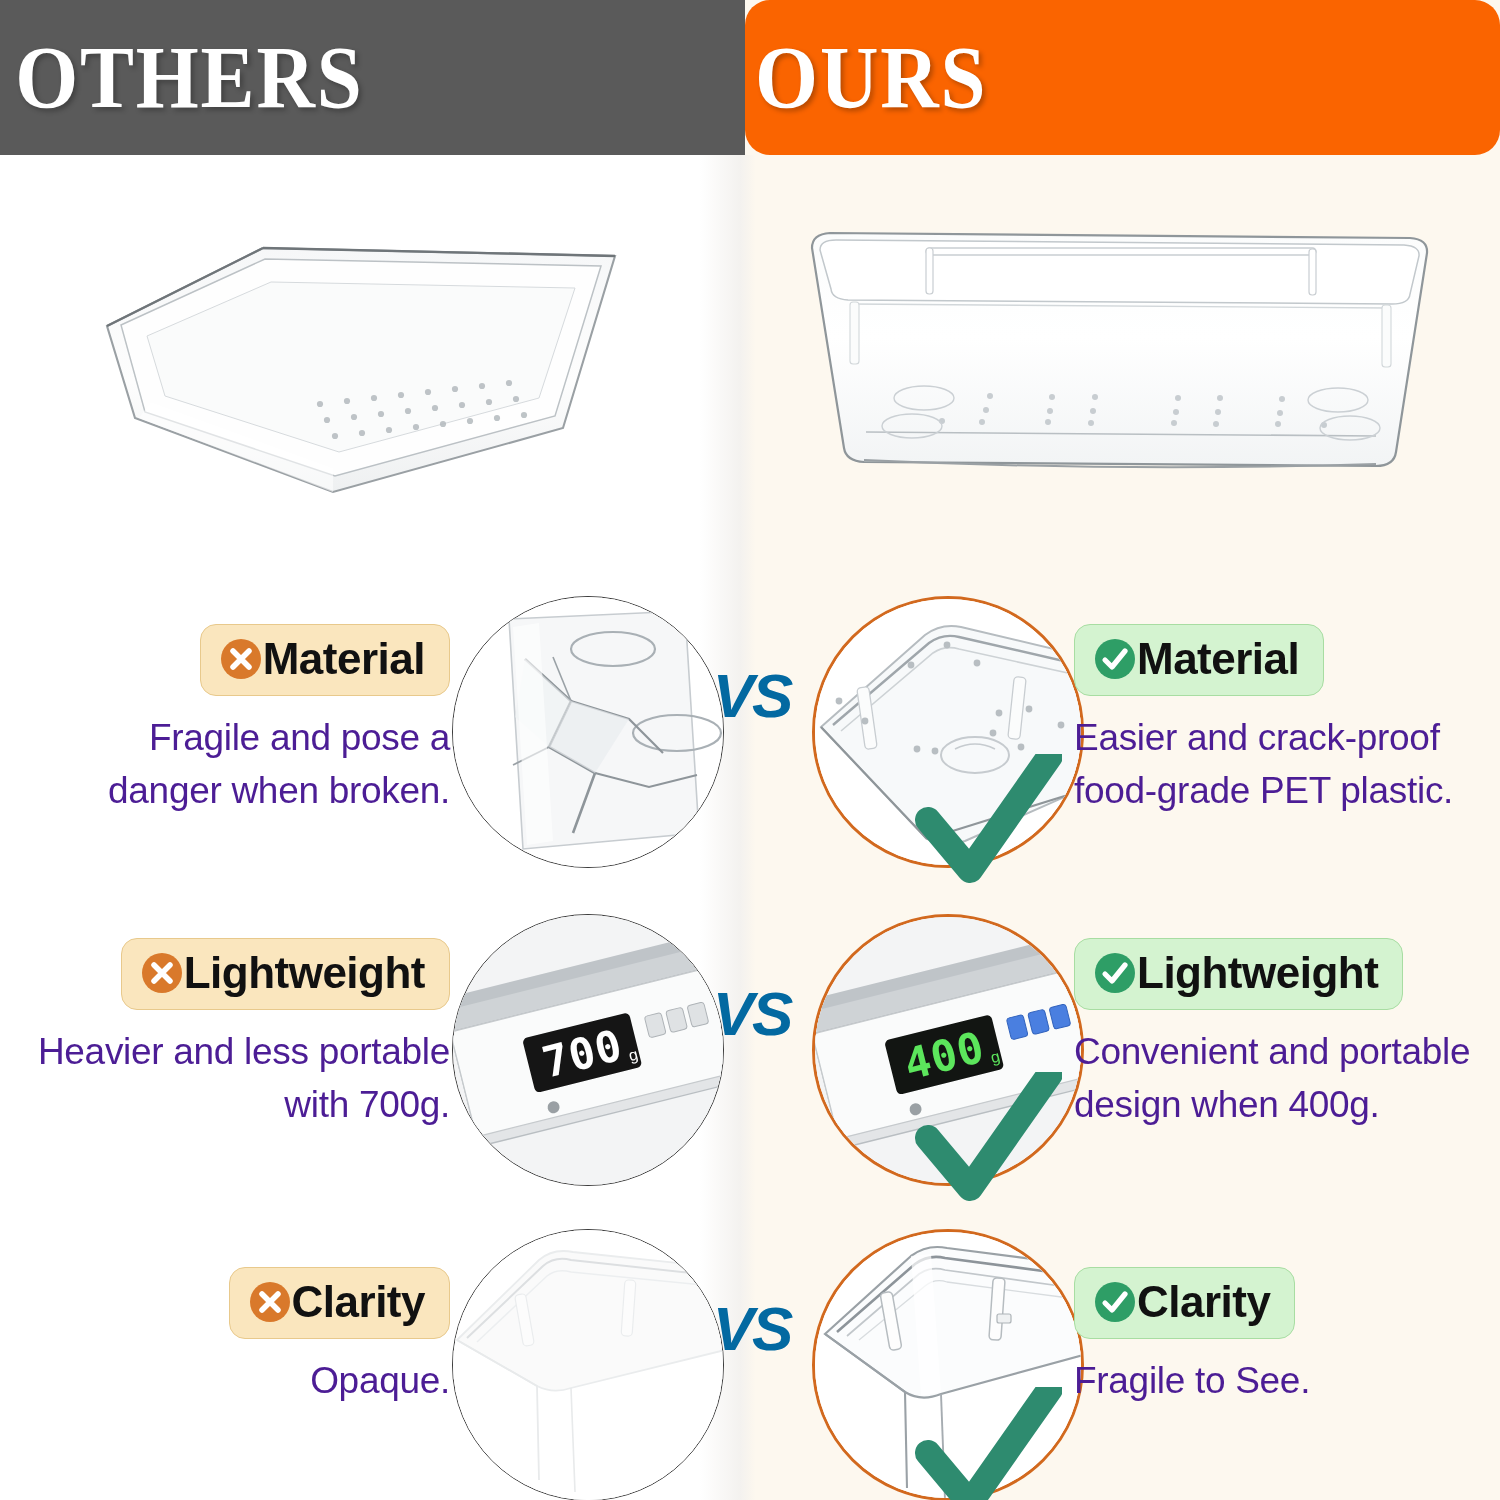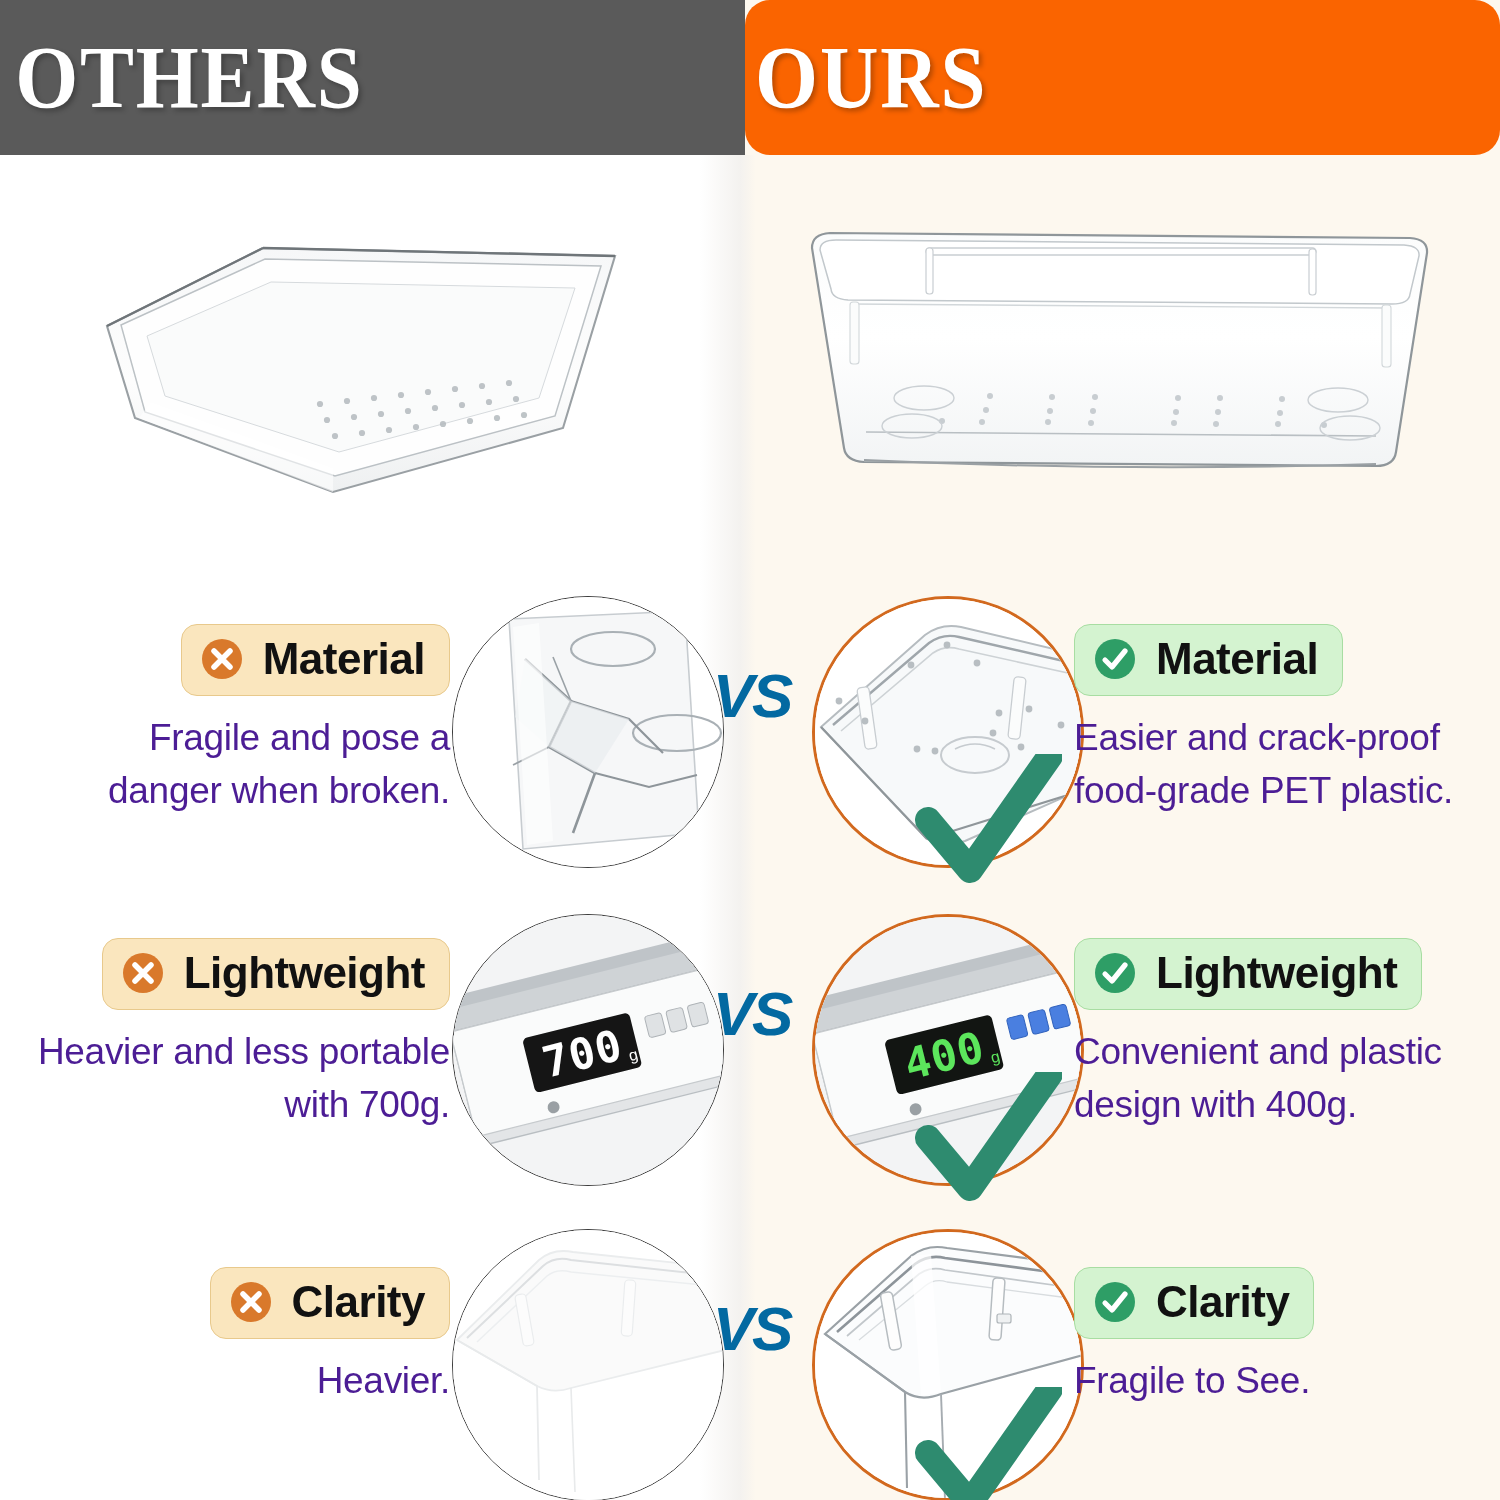--- a/index.html
+++ b/index.html
@@ -68,21 +68,21 @@
   .side-left  { left:30px;  width:420px; text-align:right; padding-right:14px; }
   .side-right { left:1068px; width:420px; text-align:left;  padding-left:6px; }
 
   .side-inner { position:absolute; width:100%; }
   .r1 .side-inner { top:52px; }
   .r2 .side-inner { top:48px; }
   .r3 .side-inner { top:62px; }
 
   
   .badge {
-    display:inline-flex; align-items:center; gap:19px;
+    display:inline-flex; align-items:center; gap:0;
     padding:9px 24px 11px 18px;
     border-radius:16px;
     font-size:44px; font-weight:bold;
     color:#111111;
     letter-spacing:-0.5px;
     white-space:nowrap;
   }
   .badge-bad  { background:#FAE6BE; border:1.5px solid #E8C98C; }
   .badge-good { background:#D4F3D0; border:1.5px solid #A8DDA2; }
 
@@ -441,39 +441,39 @@
       <div class="side-inner">
         <div class="badge badge-good">
           <span class="badge-icon">
             <svg viewBox="0 0 44 44" width="44" height="44">
               <circle cx="22" cy="22" r="20" fill="#2E9E66"></circle>
               <path d="M12 23 L19 30 L32 14" fill="none" stroke="#FFFFFF" stroke-width="5.2" stroke-linecap="round" stroke-linejoin="round"></path>
             </svg>
           </span>
           <span>Lightweight</span>
         </div>
-        <div class="desc">Convenient and plastic design with 400g.</div>
+        <div class="desc">Convenient and portable design when 400g.</div>
       </div>
     </div>
   </div>
 
   <div class="row row-3 r3">
 
     <div class="side side-left">
       <div class="side-inner">
         <div class="badge badge-bad">
           <span class="badge-icon">
             <svg viewBox="0 0 44 44" width="44" height="44">
               <circle cx="22" cy="22" r="20" fill="#D9792B"></circle>
               <path d="M14 14 L30 30 M30 14 L14 30" stroke="#FFFFFF" stroke-width="5.5" stroke-linecap="round"></path>
             </svg>
           </span>
           <span>Clarity</span>
         </div>
-        <div class="desc">Heavier.</div>
+        <div class="desc">Opaque.</div>
       </div>
     </div>
 
     <div class="circle circle-left">
       <div class="circle-clip">
         <svg viewBox="0 0 272 272" width="272" height="272">
           <rect width="272" height="272" fill="#ffffff"></rect>
 
           <path d="M4 110 L86 30 Q100 18 120 22 L272 38 L272 120 L118 158 Q100 164 84 156 Z" fill="#f7f8f8" stroke="#dfe2e4" stroke-width="1.8"></path>
           <path d="M14 108 L90 36 Q102 26 118 30 L266 46" fill="none" stroke="#cbcfd2" stroke-width="2"></path>

